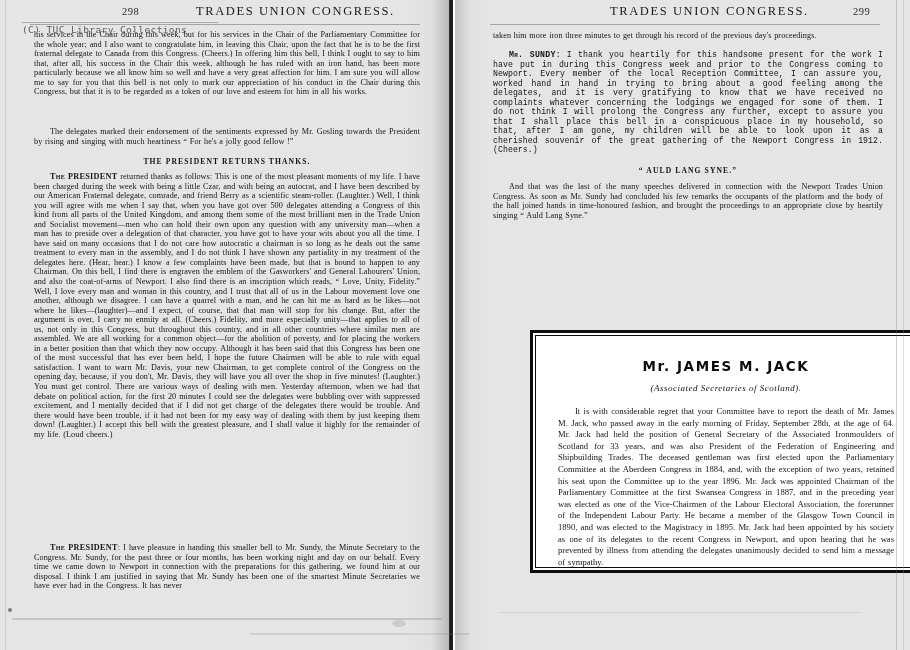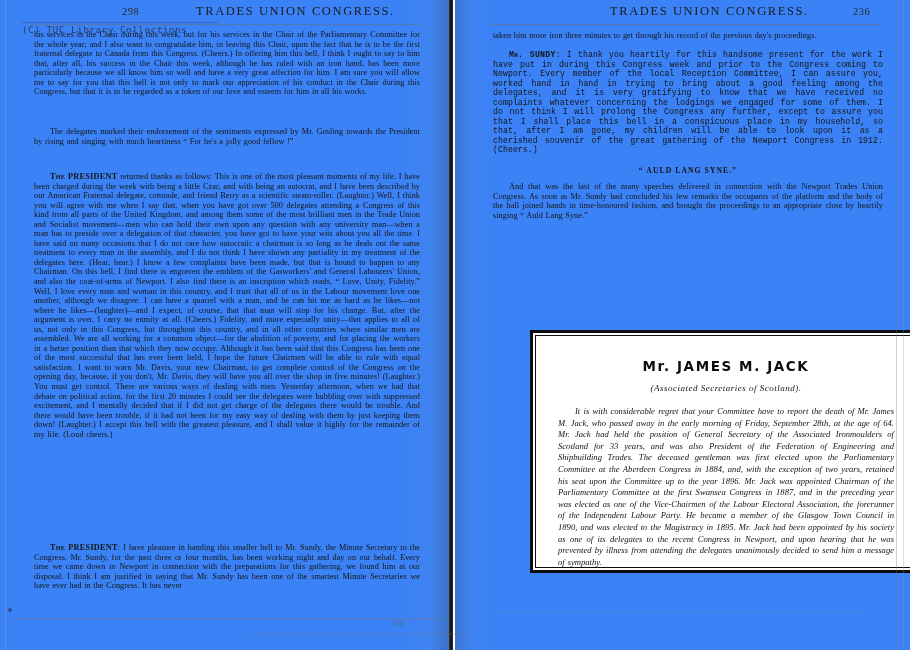--- a/index.html
+++ b/index.html
@@ -10,21 +10,21 @@
     overflow:hidden;
     position:relative;
   }
   .scan{
     position:absolute;inset:0;
     background:#fdfdfb;
   }
   
   .page{
     position:absolute;top:0;bottom:0;
-    background:#3b82f6;
+    background:#e5e5e5;
   }
   .page-left{left:0;width:452px;}
   .page-right{left:455px;width:455px;}
 
   
   .gutter-shade-left{
     position:absolute;top:0;bottom:0;right:0;width:46px;
     background:linear-gradient(to right, rgba(255,255,255,0) 0%, rgba(150,150,150,0.06) 55%, rgba(60,60,60,0.30) 100%);
     pointer-events:none;
   }
@@ -131,21 +131,21 @@
     color:#141414;
     margin-bottom:13px;
   }
   .obit-body{
     font-size:8.6px;
     line-height:11.6px;
     text-align:justify;
     color:#131313;
     word-spacing:.8px;
   }
-  .obit-body p{margin:0;text-indent:17px;font-style:italic;}
+  .obit-body p{margin:0;text-indent:17px;}
 
   
   .watermark{
     position:absolute;
     left:22px;top:24px;
     font-family:"DejaVu Sans Mono", monospace;
     font-size:9.5px;
     letter-spacing:.4px;
     color:rgba(40,40,40,.72);
     white-space:nowrap;
@@ -172,39 +172,42 @@
     <div class="rule" style="left:30px;top:24px;width:390px;"></div>
 
     <div class="col" style="left:34px;top:30px;width:386px;">
       <p class="noindent">his services in the Chair during this week, but for his services in the Chair of the Parliamentary Committee for the whole year; and I also want to congratulate him, in leaving this Chair, upon the fact that he is to be the first fraternal delegate to Canada from this Congress. (Cheers.) In offering him this bell, I think I ought to say to him that, after all, his success in the Chair this week, although he has ruled with an iron hand, has been more particularly because we all know him so well and have a very great affection for him. I am sure you will allow me to say for you that this bell is not only to mark our appreciation of his conduct in the Chair during this Congress, but that it is to be regarded as a token of our love and esteem for him in all his works.</p>
     </div>
 
     <div class="col" style="left:34px;top:127px;width:386px;">
       <p>The delegates marked their endorsement of the sentiments expressed by Mr. Gosling towards the President by rising and singing with much heartiness “ For he's a jolly good fellow !”</p>
     </div>
 
+    <div style="position:absolute;left:34px;top:157px;width:386px;">
+      <div class="secthead" style="position:relative;">THE PRESIDENT RETURNS THANKS.</div>
+    </div>
 
     <div class="col" style="left:34px;top:172px;width:386px;">
       <p><span class="sc b">The PRESIDENT</span><span> returned thanks as follows: This is one of the most pleasant moments of my life. I have been charged during the week with being a little Czar, and with being an autocrat, and I have been described by our American Fraternal delegate, comrade, and friend Berry as a scientific steam-roller. (Laughter.) Well, I think you will agree with me when I say that, when you have got over 500 delegates attending a Congress of this kind from all parts of the United Kingdom, and among them some of the most brilliant men in the Trade Union and Socialist movement—men who can hold their own upon any question with any university man—when a man has to preside over a delegation of that character, you have got to have your wits about you all the time. I have said on many occasions that I do not care how autocratic a chairman is so long as he deals out the same treatment to every man in the assembly, and I do not think I have shown any partiality in my treatment of the delegates here. (Hear, hear.) I know a few complaints have been made, but that is bound to happen to any Chairman. On this bell, I find there is engraven the emblem of the Gasworkers' and General Labourers' Union, and also the coat-of-arms of Newport. I also find there is an inscription which reads, “ Love, Unity, Fidelity.” Well, I love every man and woman in this country, and I trust that all of us in the Labour movement love one another, although we disagree. I can have a quarrel with a man, and he can hit me as hard as he likes—not where he likes—(laughter)—and I expect, of course, that that man will stop for his change. But, after the argument is over, I carry no enmity at all. (Cheers.) Fidelity, and more especially unity—that applies to all of us, not only in this Congress, but throughout this country, and in all other countries where similar men are assembled. We are all working for a common object—for the abolition of poverty, and for placing the workers in a better position than that which they now occupy. Although it has been said that this Congress has been one of the most successful that has ever been held, I hope the future Chairmen will be able to rule with equal satisfaction. I want to warn Mr. Davis, your new Chairman, to get complete control of the Congress on the opening day, because, if you don't, Mr. Davis, they will have you all over the shop in five minutes! (Laughter.) You must get control. There are various ways of dealing with men. Yesterday afternoon, when we had that debate on political action, for the first 20 minutes I could see the delegates were bubbling over with suppressed excitement, and I mentally decided that if I did not get charge of the delegates there would be trouble. And there would have been trouble, if it had not been for my easy way of dealing with them by just keeping them down! (Laughter.) I accept this bell with the greatest pleasure, and I shall value it highly for the remainder of my life. (Loud cheers.)</span></p>
     </div>
 
 
     <div class="col" style="left:34px;top:543px;width:386px;">
       <p><span class="sc b">The PRESIDENT</span><span>: I have pleasure in handing this smaller bell to Mr. Sundy, the Minute Secretary to the Congress. Mr. Sundy, for the past three or four months, has been working night and day on our behalf. Every time we came down to Newport in connection with the preparations for this gathering, we found him at our disposal. I think I am justified in saying that Mr. Sundy has been one of the smartest Minute Secretaries we have ever had in the Congress. It has never</span></p>
     </div>
 
     <div class="gutter-shade-left"></div>
     <div class="edge-left"></div>
   </div>
 
   <div class="page page-right">
 
     <div class="runhead" style="left:155px;top:4px;">TRADES  UNION  CONGRESS.</div>
 
-    <div class="folio" style="left:398px;top:6px;">236</div>
+    <div class="folio" style="left:398px;top:6px;">299</div>
 
     <div class="rule" style="left:35px;top:24px;width:390px;"></div>
 
     <div class="col" style="left:38px;top:31px;width:390px;">
       <p class="noindent">taken him more iron three minutes to get through his record of the previous day's proceedings.</p>
     </div>
 
     <div class="col" style="left:38px;top:50px;width:390px;font-family:Liberation Mono, monospace;">
       <p><span class="sc b">Mr. SUNDY</span><span>: I thank you heartily for this handsome present for the work I have put in during this Congress week and prior to the Congress coming to Newport. Every member of the local Reception Committee, I can assure you, worked hand in hand in trying to bring about a good feeling among the delegates, and it is very gratifying to know that we have received no complaints whatever concerning the lodgings we engaged for some of them. I do not think I will prolong the Congress any further, except to assure you that I shall place this bell in a conspicuous place in my household, so that, after I am gone, my children will be able to look upon it as a cherished souvenir of the great gathering of the Newport Congress in 1912. (Cheers.)</span></p>
     </div>

